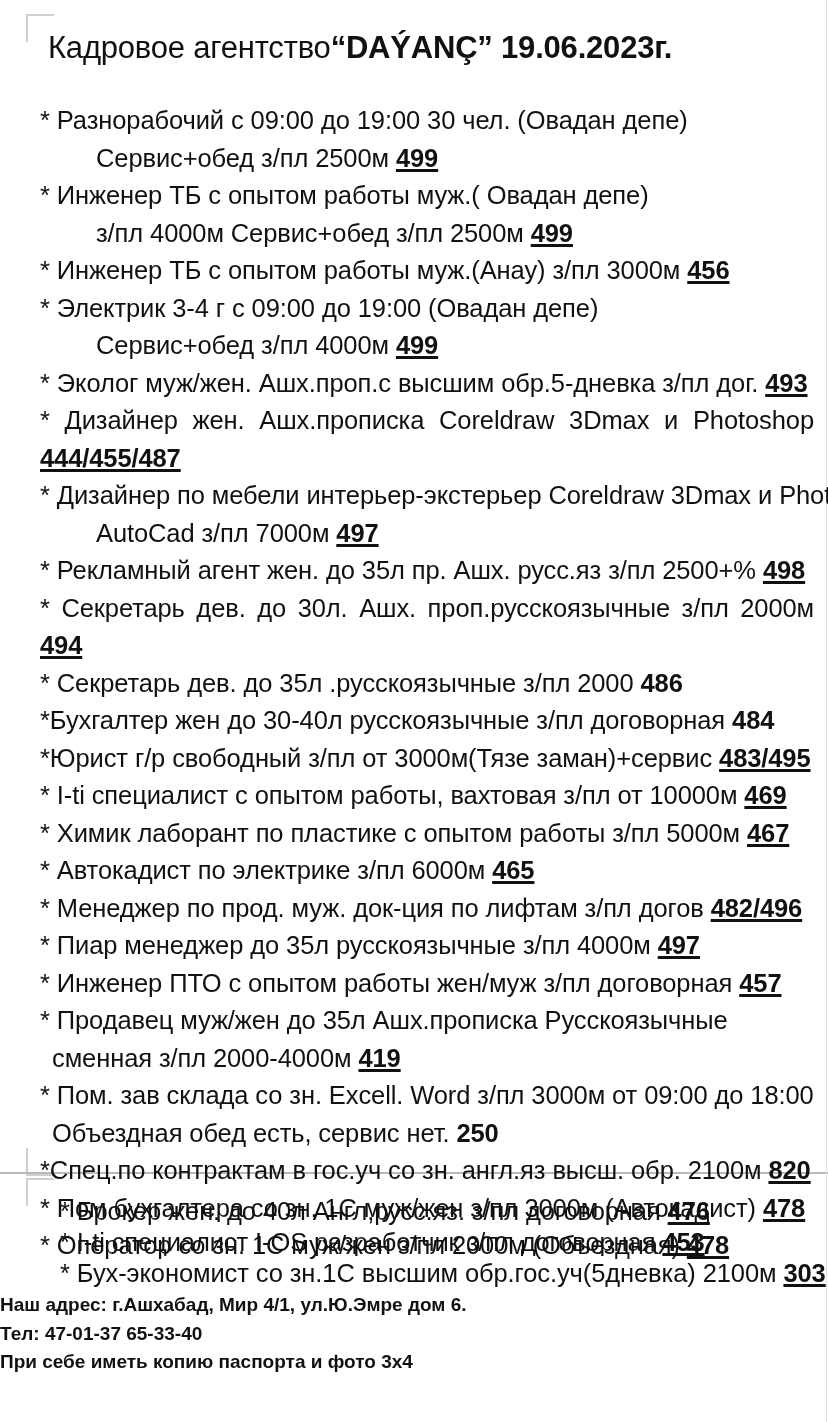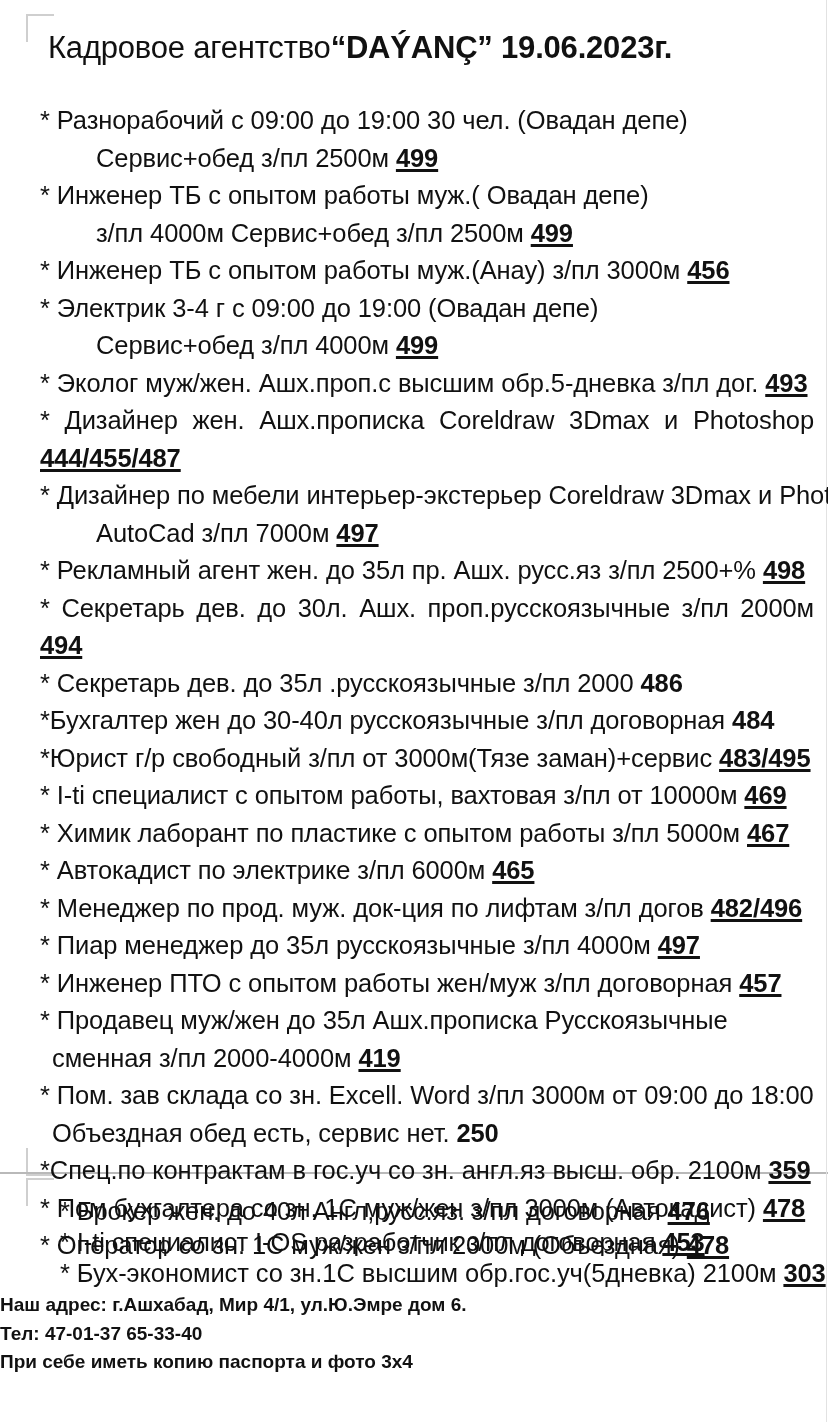--- a/index.html
+++ b/index.html
@@ -160,21 +160,21 @@
       <p class="line"><span>* I-ti специалист с опытом работы, вахтовая з/пл от 10000м</span> <span class="code">469</span></p>
       <p class="line"><span>* Химик лаборант по пластике с опытом работы з/пл 5000м</span> <span class="code">467</span></p>
       <p class="line"><span>* Автокадист по электрике з/пл 6000м</span> <span class="code">465</span></p>
       <p class="line"><span>* Менеджер по прод. муж. док-ция по лифтам з/пл догов</span> <span class="code">482/496</span></p>
       <p class="line"><span>*  Пиар менеджер до 35л  русскоязычные з/пл 4000м</span> <span class="code">497</span></p>
       <p class="line"><span>* Инженер ПТО с опытом работы жен/муж з/пл договорная  </span> <span class="code">457</span></p>
       <p class="line"><span>* Продавец муж/жен до 35л  Ашх.прописка Русскоязычные</span></p>
       <p class="line indent-2"><span> сменная  з/пл 2000-4000м</span> <span class="code">419</span></p>
       <p class="line"><span> * Пом. зав склада со зн. Excell. Word з/пл 3000м от 09:00 до 18:00</span></p>
       <p class="line indent-2"><span>  Объездная  обед есть, сервис нет.</span> <span class="code plain">250</span></p>
-      <p class="line"><span>*Спец.по контрактам в гос.уч со зн. англ.яз высш. обр. 2100м</span> <span class="code">359</span></p>
+      <p class="line"><span>*Спец.по контрактам в гос.уч со зн. англ.яз высш. обр. 2100м</span> <span class="code">820</span></p>
       <p class="line"><span>* Пом бухгалтера со зн. 1С муж/жен з/пл 3000м (Автокадист) </span> <span class="code">478</span></p>
       <p class="line"><span>* Оператор со зн. 1С муж/жен з/пл 2000м (Объездная) </span> <span class="code">478</span></p>
     </div>
 </div>
 
 <div id="bottom-block">
   <div id="listing-list-bottom">
       <p class="bline"><span> * Брокер жен. до 40л Англ,русс.яз. з/пл договорная</span> <span class="code">476</span></p>
       <p class="bline"><span>* I-ti специалист I-OS разработчик з/пл договорная </span> <span class="code">453</span></p>
       <p class="bline"><span>* Бух-экономист со зн.1С высшим обр.гос.уч(5дневка) 2100м</span> <span class="code">303</span></p>

